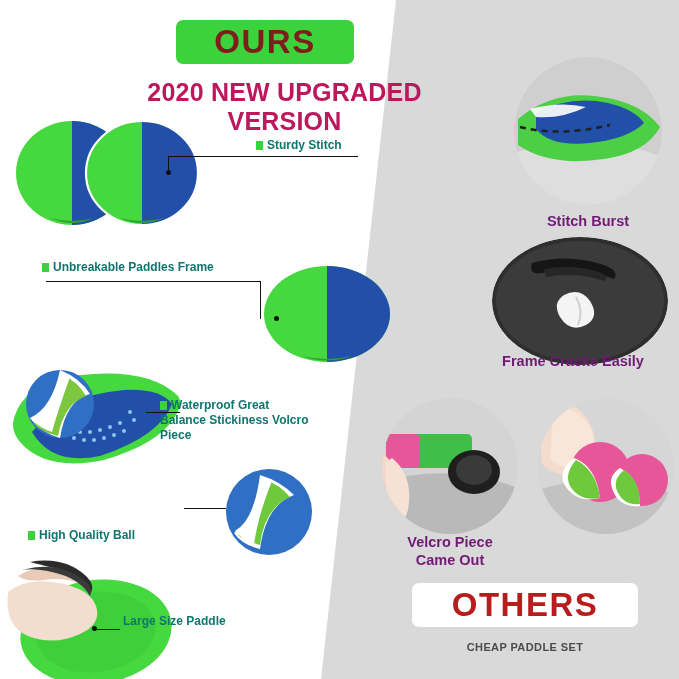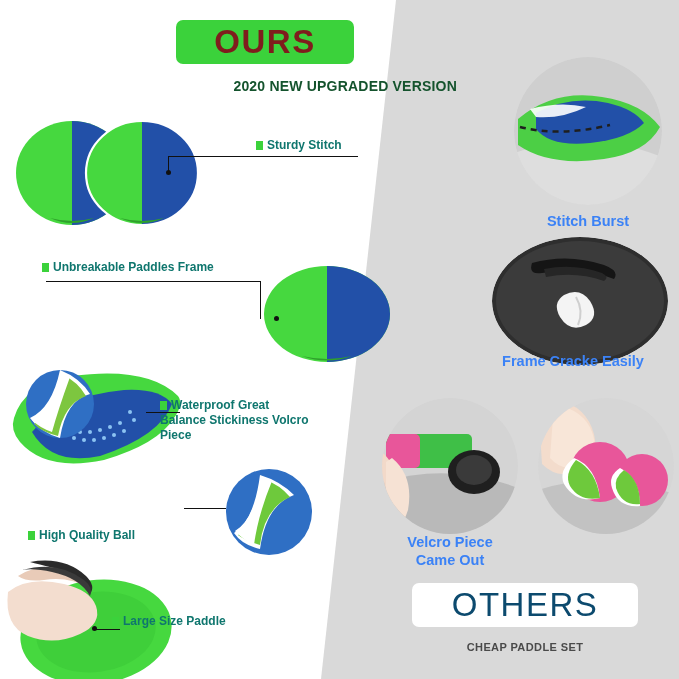--- a/index.html
+++ b/index.html
@@ -57,42 +57,42 @@
     color: #7f1d1d;
     font-size: 33px;
     font-weight: bold;
     letter-spacing: 1.5px;
   }
   .ours-sub {
     position: absolute;
     left: 112px;
     top: 78px;
     width: 345px;
-    text-align: right;
-    font-size: 14px;
-    font-weight: bold;
-    color: #14532d;
+    text-align: center;
+    font-size: 25px;
+    font-weight: bold;
+    color: #be185d;
     letter-spacing: 0.2px;
   }
   .others-badge {
     position: absolute;
     left: 412px;
     top: 583px;
     width: 226px;
     height: 44px;
     background: #ffffff;
     border-radius: 7px;
     display: flex;
     align-items: center;
     justify-content: center;
   }
   .others-badge span {
-    color: #0c4a6e;
+    color: #b91c1c;
     font-size: 33px;
-    font-weight: normal;
+    font-weight: bold;
     letter-spacing: 1.5px;
   }
   .others-sub {
     position: absolute;
     left: 392px;
     top: 641px;
     width: 266px;
     text-align: center;
     font-size: 11px;
     font-weight: bold;
@@ -135,21 +135,21 @@
     height: 5px;
     border-radius: 50%;
     background: #111111;
   }
 
   
   .rlbl {
     position: absolute;
     font-size: 14.5px;
     font-weight: bold;
-    color: #3b82f6;
+    color: #701a75;
     text-align: center;
     line-height: 18px;
   }
 
   
   .circ {
     position: absolute;
     border-radius: 50%;
     overflow: hidden;
   }

